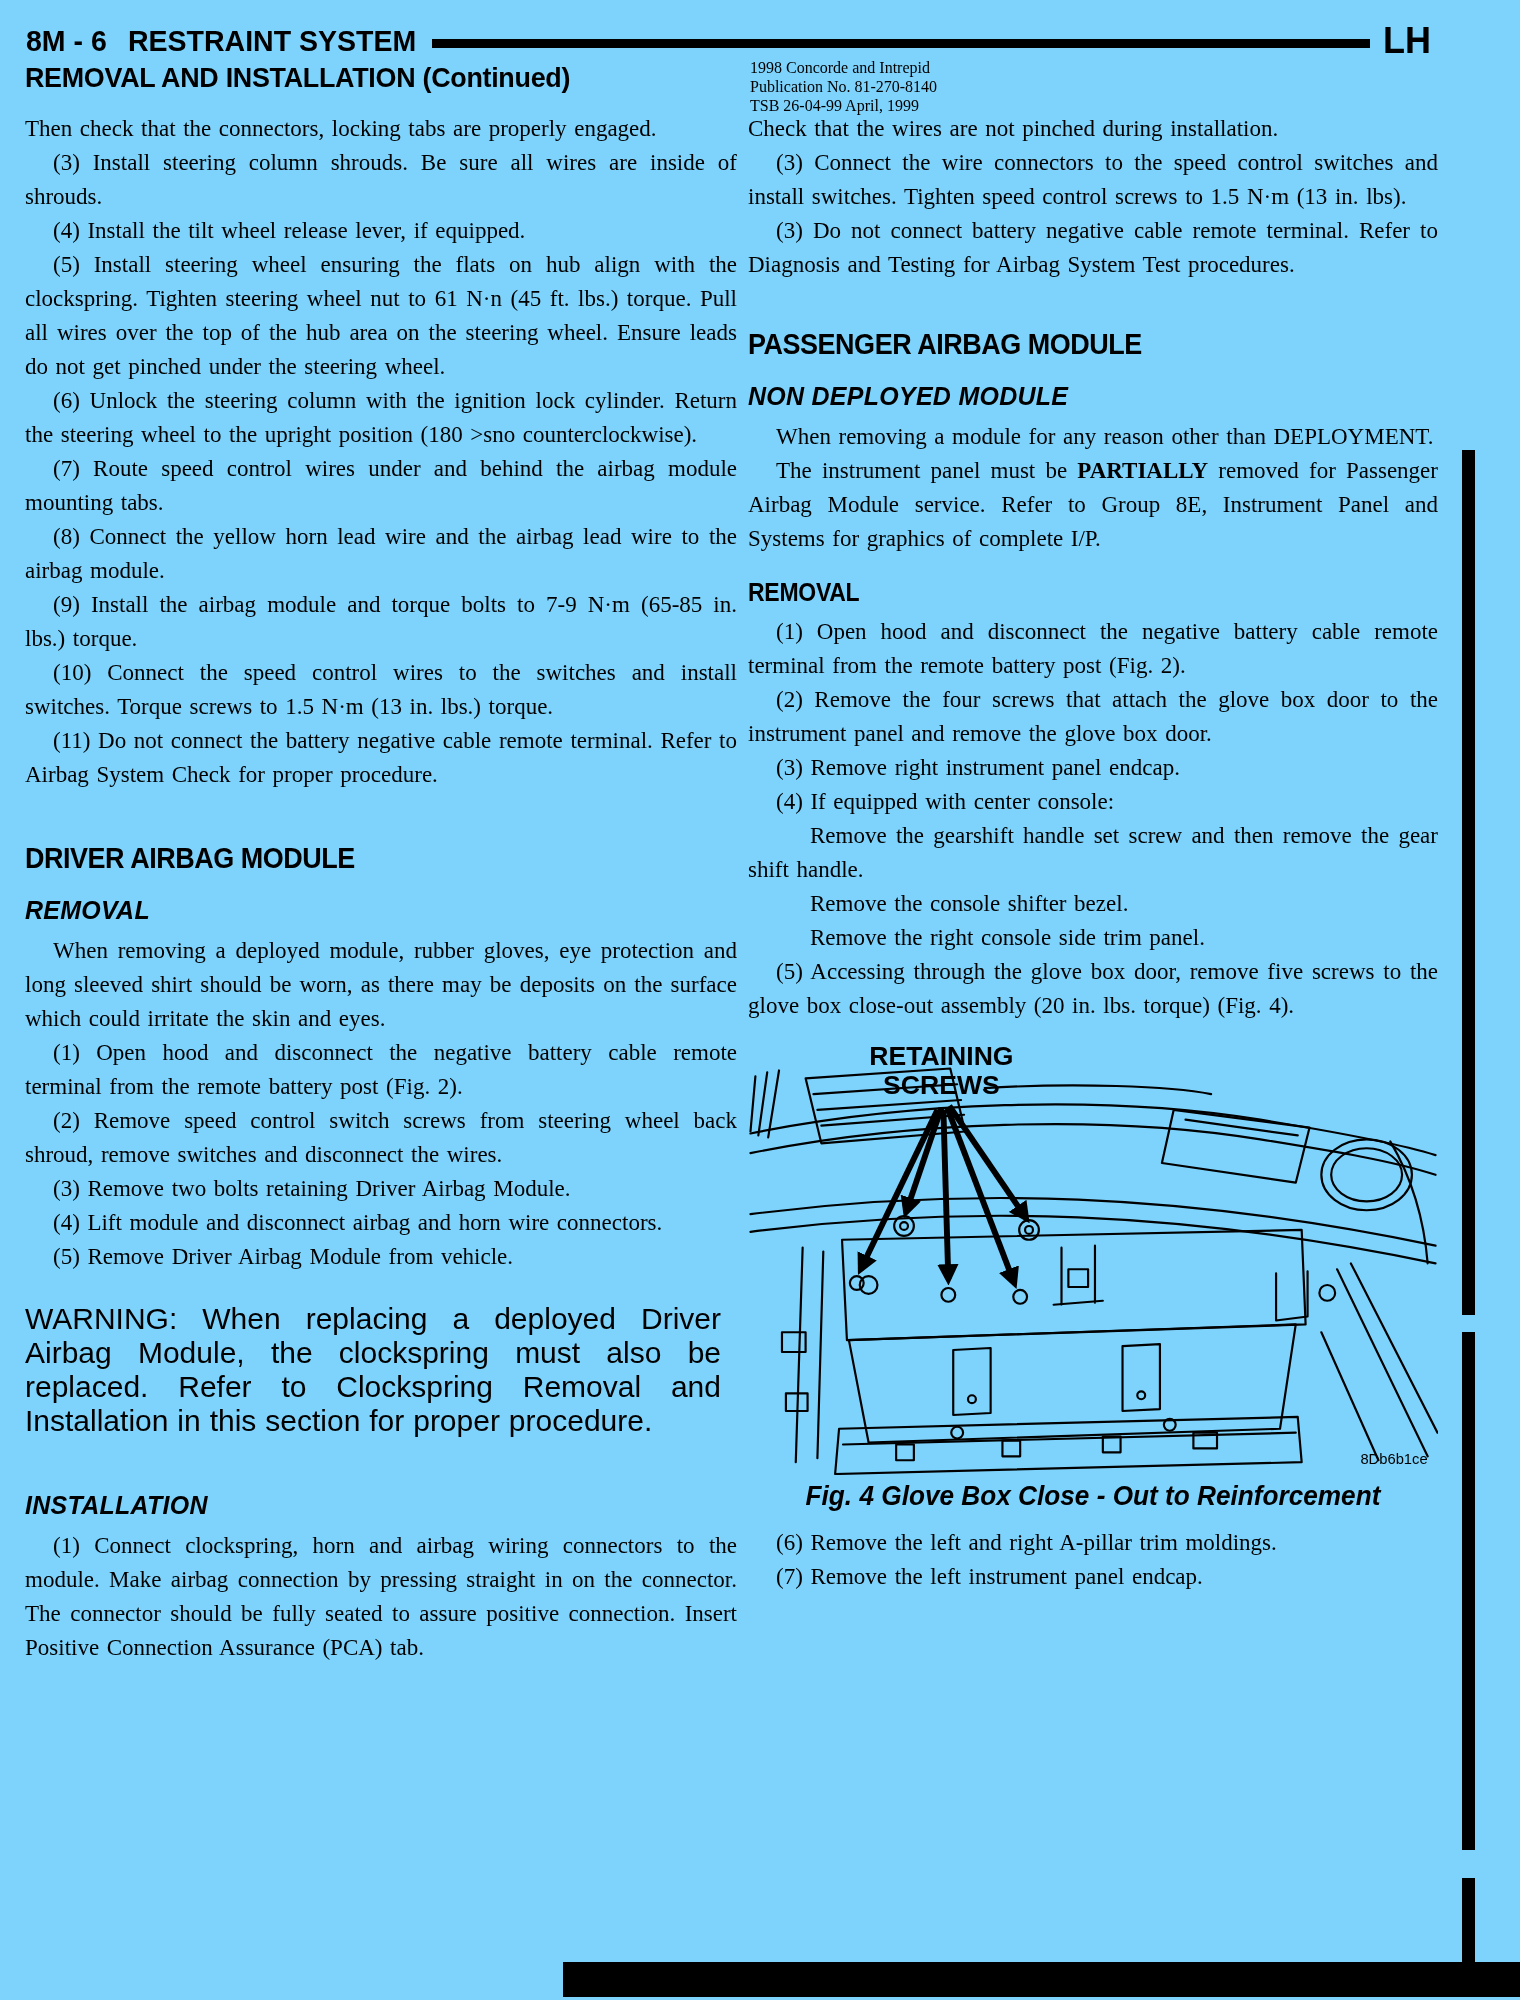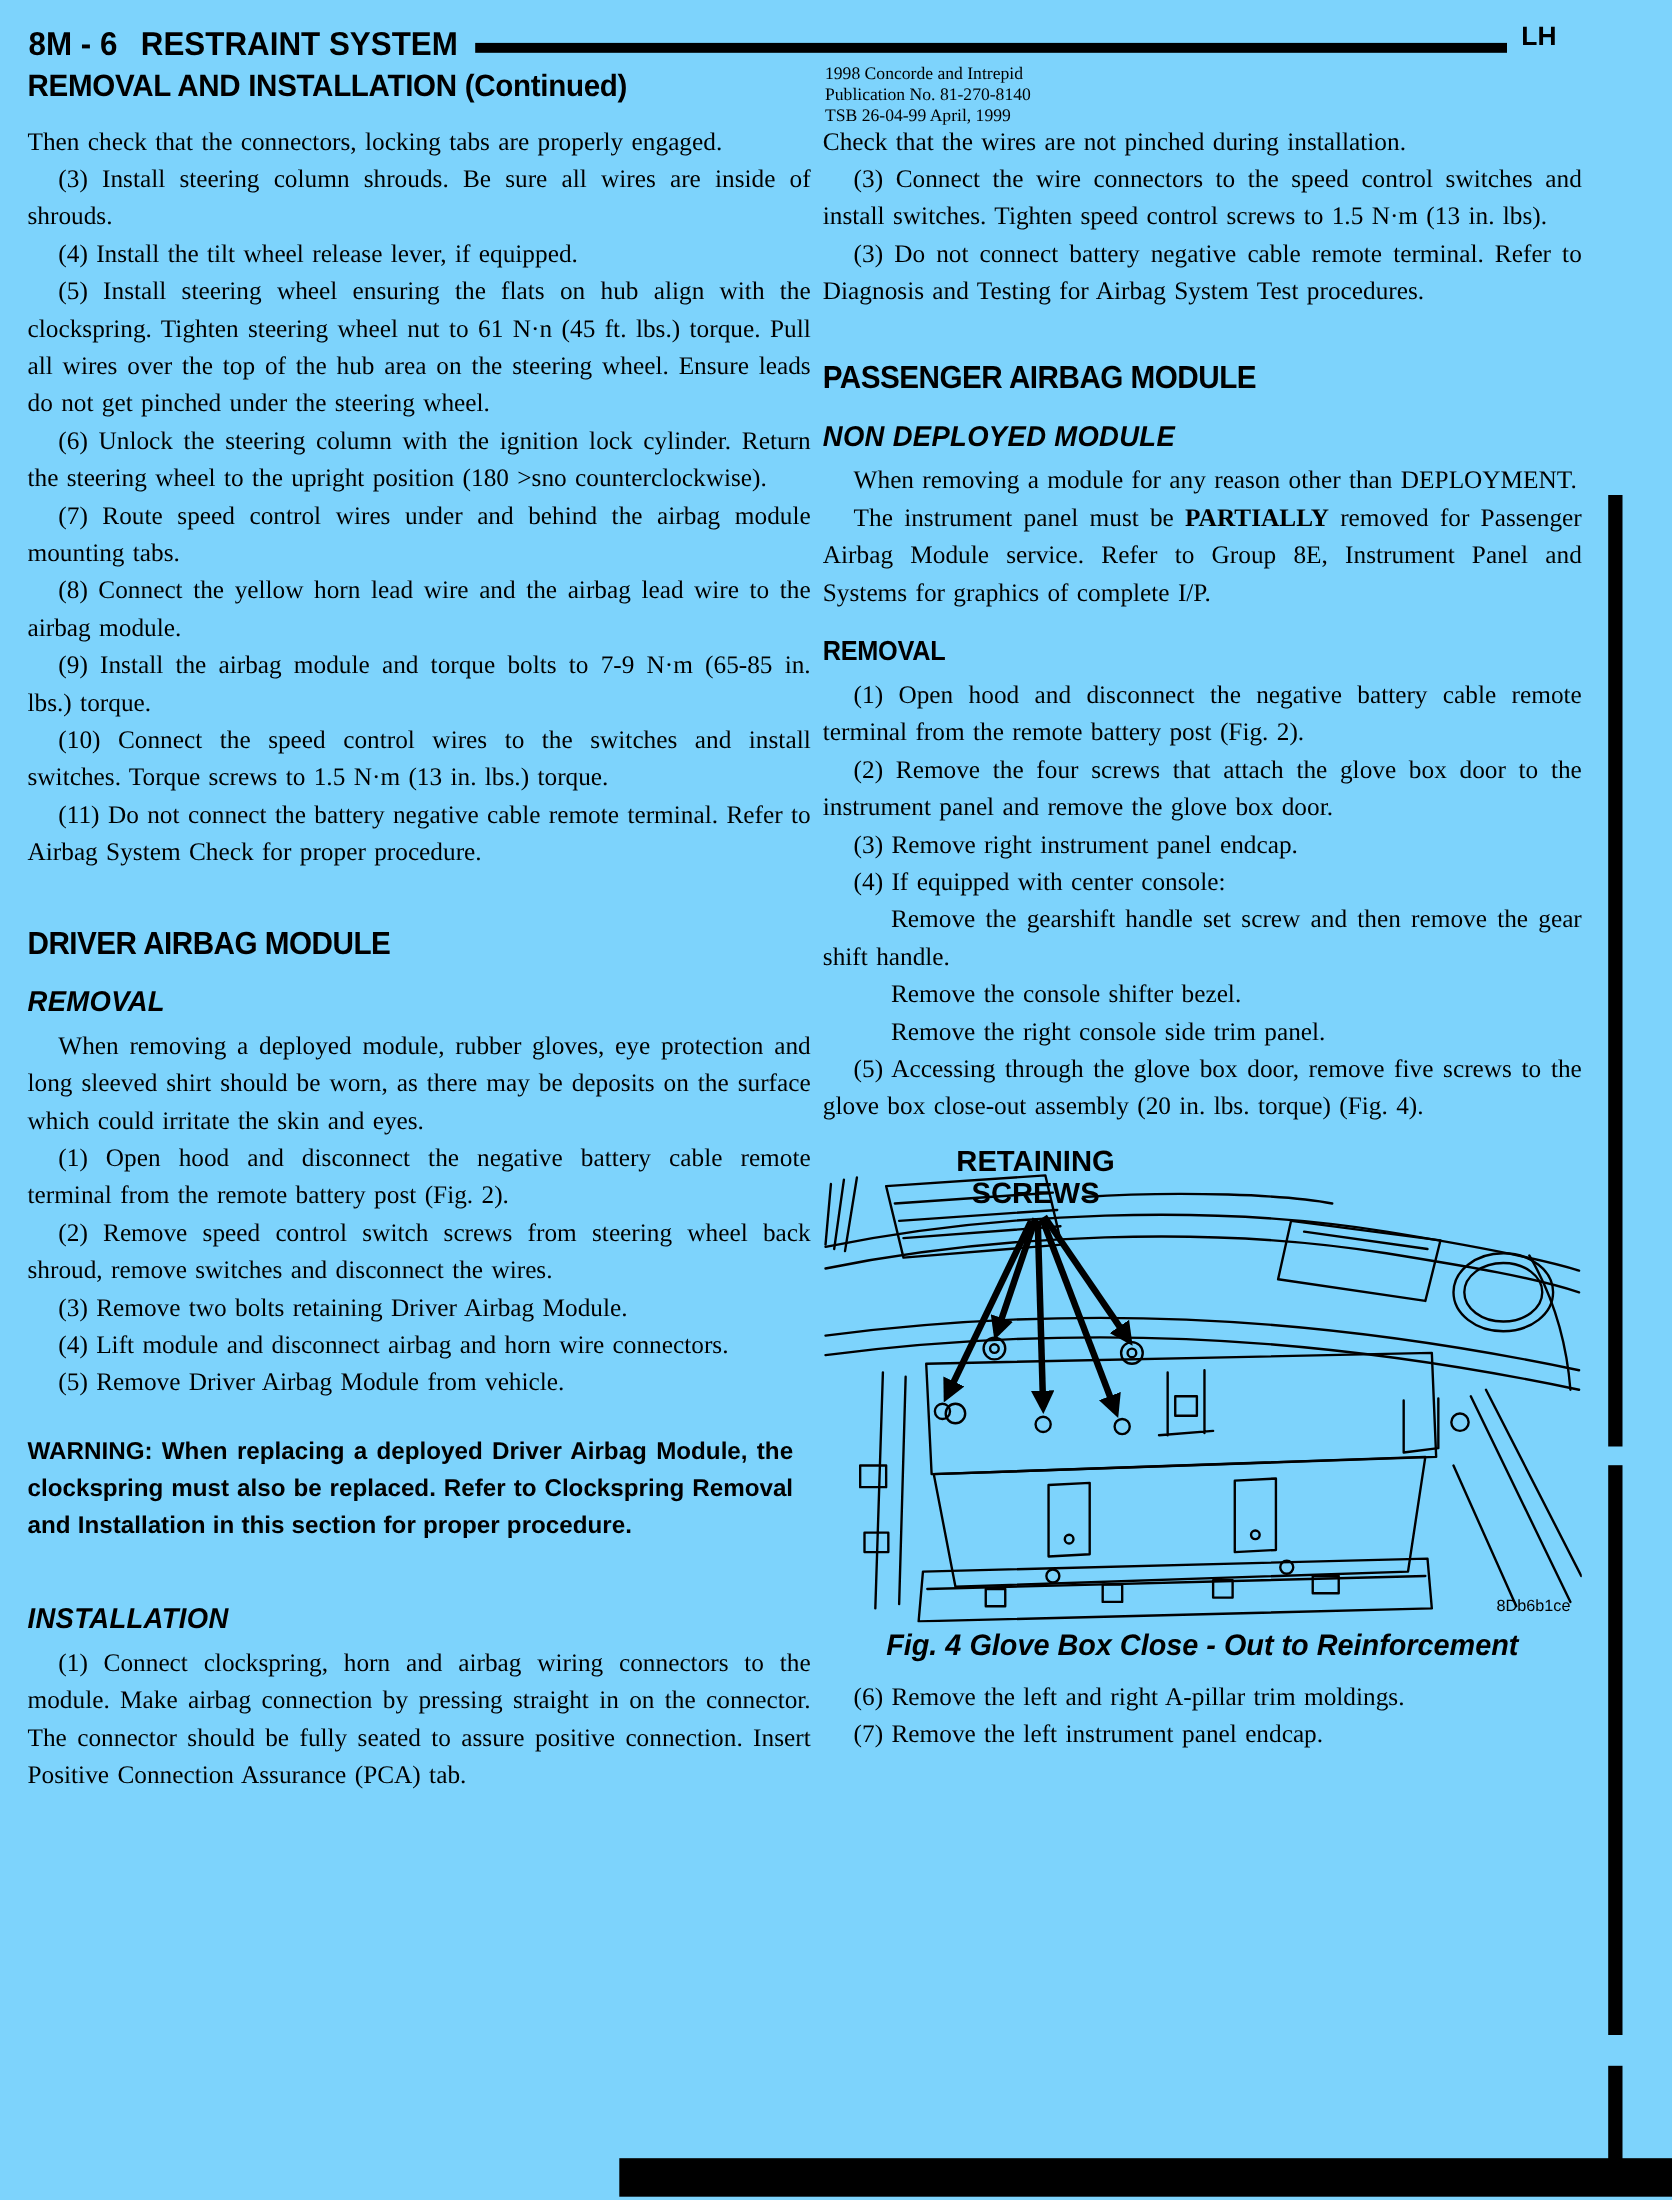--- a/index.html
+++ b/index.html
@@ -8,21 +8,21 @@
     font-family:"Liberation Serif", serif;color:#000;overflow:hidden;
   }
 
   
   .hdr-code{position:absolute;left:26px;top:24px;font-family:"Liberation Sans",sans-serif;
     font-weight:bold;font-size:30px;letter-spacing:0px;transform:scaleX(.95);transform-origin:left;}
   .hdr-title{position:absolute;left:128px;top:24px;font-family:"Liberation Sans",sans-serif;
     font-weight:bold;font-size:30px;letter-spacing:0px;transform:scaleX(.95);transform-origin:left;}
   .hdr-rule{position:absolute;left:432px;top:39px;width:938px;height:9px;background:#000;}
   .hdr-lh{position:absolute;left:1383px;top:20px;font-family:"Liberation Sans",sans-serif;
-    font-weight:bold;font-size:24px;}
+    font-weight:bold;font-size:36px;}
 
   .pub{position:absolute;left:750px;top:58px;font-family:Liberation Serif, serif;
     font-size:16px;line-height:19px;}
 
   .cont-head{position:absolute;left:25px;top:62px;font-family:"Liberation Sans",sans-serif;
     font-weight:bold;font-size:28px;letter-spacing:-0.3px;transform:scaleX(.96);transform-origin:left;}
 
   
   .col{position:absolute;top:112px;}
   .col-left{left:25px;width:712px;}
@@ -33,22 +33,22 @@
   p.ind2{text-indent:62px;}
 
   h2.module{font-family:"Liberation Sans",sans-serif;font-weight:bold;font-size:29px;
     margin:46px 0 16px 0;letter-spacing:-0.5px;transform:scaleX(.93);transform-origin:left;}
   h2.module.first{margin-top:50px;}
   h3.sub-italic{font-family:"Liberation Sans",sans-serif;font-weight:bold;font-style:italic;
     font-size:26px;margin:20px 0 8px 0;letter-spacing:.3px;transform:scaleX(.96);transform-origin:left;}
   h3.sub-upright{font-family:"Liberation Sans",sans-serif;font-weight:bold;
     font-size:25px;margin:22px 0 8px 0;letter-spacing:-0.3px;transform:scaleX(.92);transform-origin:left;}
 
-  p.warning{margin:28px 16px 0 0;font-family:"Liberation Sans",sans-serif;font-weight:bold;
-    font-size:22px;line-height:34px;text-align:justify;word-spacing:.02em;}
+  p.warning{margin:28px 16px 0 0;font-family:"Liberation Sans",sans-serif;font-weight:normal;
+    font-size:30px;line-height:34px;text-align:justify;word-spacing:.02em;}
   h3.install{margin-top:52px;}
 
   .bold-inline{font-weight:bold;font-family:Liberation Serif, serif;}
 
   
   .figure-wrap{margin-top:14px;}
   .figure-svg{display:block;margin:0 auto;}
   .fig-caption{font-family:"Liberation Sans",sans-serif;font-weight:bold;font-style:italic;
     font-size:27px;text-align:center;margin:6px 0 14px 0;transform:scaleX(.97);transform-origin:center;}
 

